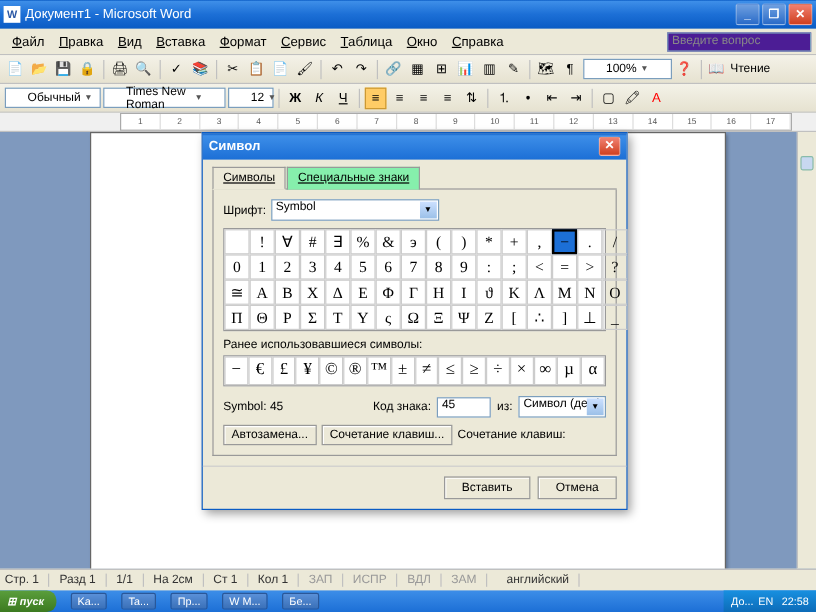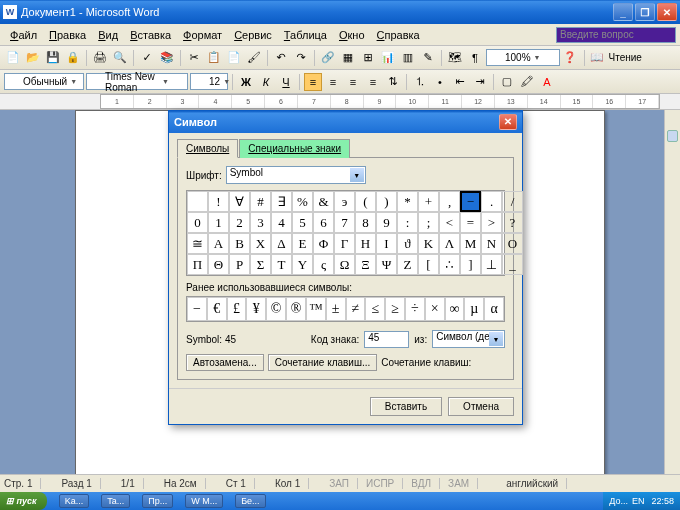--- a/index.html
+++ b/index.html
@@ -64,21 +64,21 @@
 .recentcell { width: 24px; height: 24px; border: 1px solid #ccc; display: flex; align-items: center; justify-content: center; font-family: 'Times New Roman', serif; font-size: 14px; }
 
 .code-row { display: flex; align-items: center; gap: 5px; margin-top: 8px; font-size: 10px; }
 .code-row .textfield { border: 1px solid #7b9ebd; background: white; height: 17px; padding: 0 3px; }
 .btn-row { display: flex; gap: 4px; margin-top: 6px; align-items: center; }
 .btn { border: 1px solid #999; background: #ece9d8; padding: 2px 6px; font-size: 10px; box-shadow: 1px 1px 0 #fff inset; }
 .dlg-footer { display: flex; justify-content: flex-end; gap: 6px; padding: 8px; border-top: 1px solid #ccc; }
 .dlg-footer .btn { padding: 3px 14px; }
 
 
-.statusbar { position: absolute; bottom: 18px; left: 0; right: 0; height: 18px; background: #ece9d8; border-top: 1px solid #c0c0c0; display: flex; align-items: center; font-size: 10px; padding: 0 4px; gap: 20px; }
+.statusbar { position: absolute; bottom: 18px; left: 0; right: 0; height: 18px; background: #ece9d8; border-top: 1px solid #c0c0c0; display: flex; align-items: center; font-size: 10px; padding: 0 4px; gap: 8px; }
 .statusbar .cell { border-right: 1px solid #c0c0c0; padding-right: 8px; color: #333; }
 .statusbar .cell.dim { color: #999; }
 
 
 .taskbar { position: absolute; bottom: 0; left: 0; right: 0; height: 18px; background: linear-gradient(#3d8ee8, #1c6fd6); display: flex; align-items: center; font-size: 9px; color: white; }
 .start { background: linear-gradient(#5a9e3c, #3c7a20); height: 100%; padding: 0 10px 0 6px; display: flex; align-items: center; font-style: italic; font-weight: bold; border-radius: 0 8px 8px 0; }
 .taskbtn { background: linear-gradient(#5a90d8, #3a70b8); border: 1px solid #2a5798; margin-left: 12px; padding: 1px 5px; border-radius: 2px; font-size: 9px; max-width: 50px; overflow: hidden; white-space: nowrap; }
 .tray { margin-left: auto; background: linear-gradient(#1890e0, #0d6bb8); height: 100%; padding: 0 6px; display: flex; align-items: center; gap: 3px; }
 </style>
 </head>

